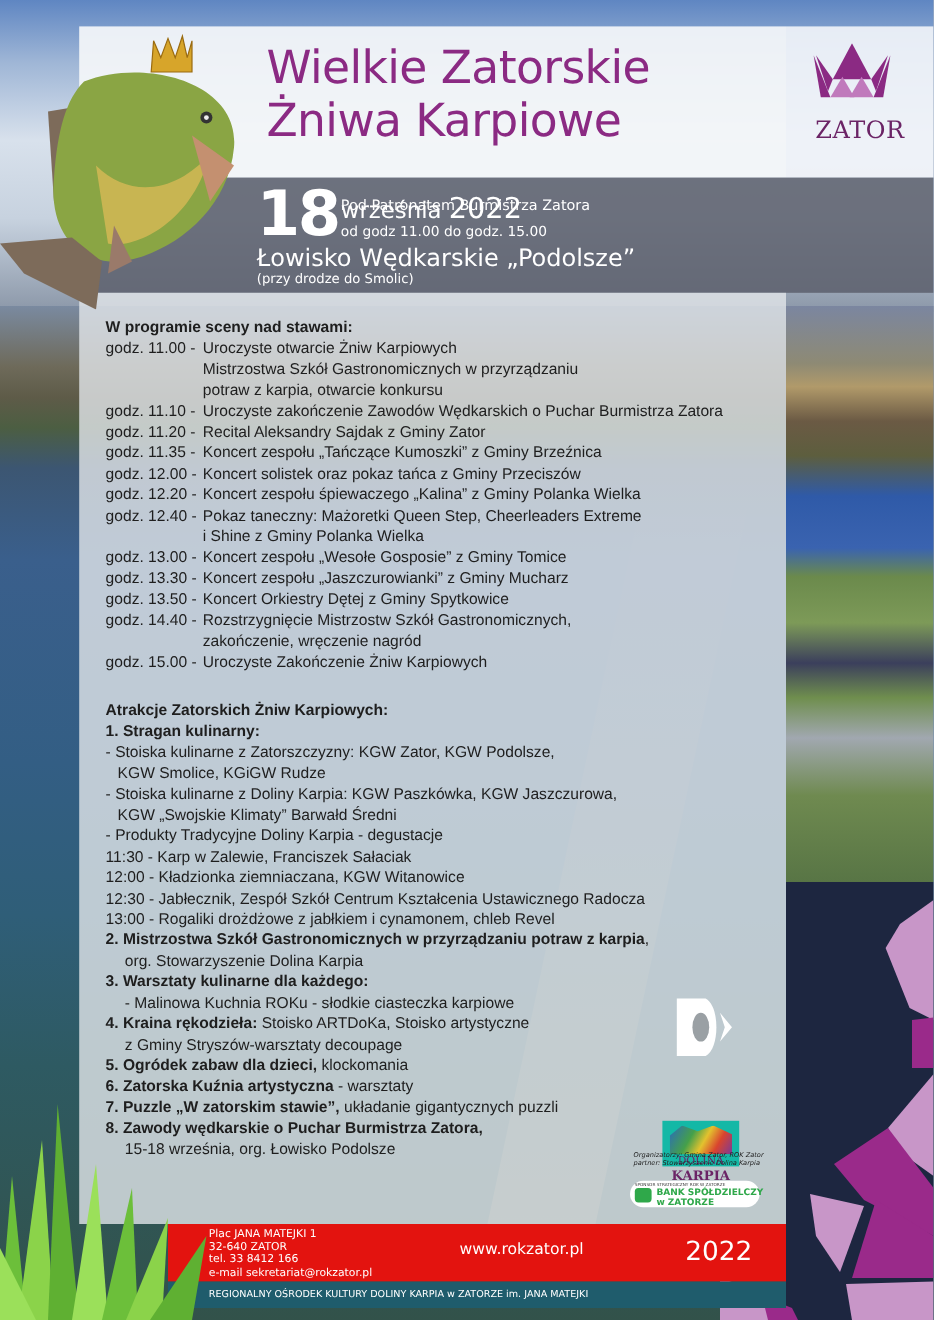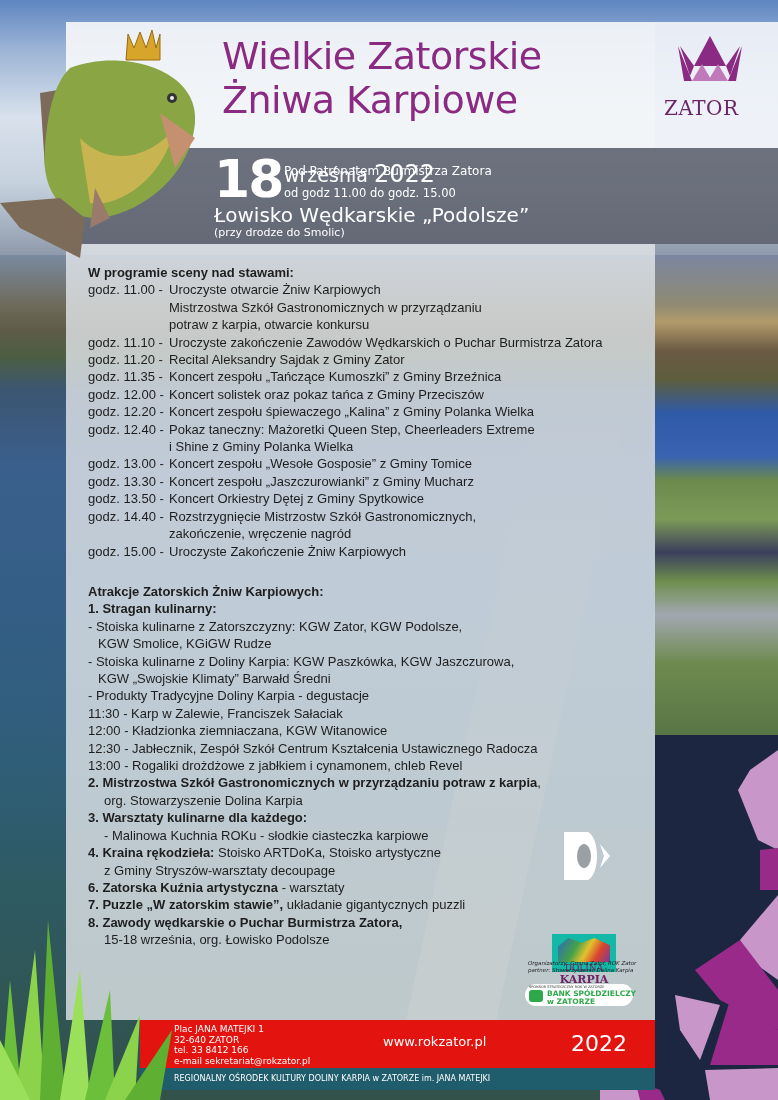--- a/index.html
+++ b/index.html
@@ -11,21 +11,21 @@
   .dark-water{position:absolute;left:655px;top:735px;width:123px;height:365px;background:#1d2640;}
   .mosaic{position:absolute;left:600px;top:730px;width:178px;height:370px;}
   .road{position:absolute;left:470px;top:420px;width:90px;height:600px;background:linear-gradient(180deg,rgba(150,140,110,.0),rgba(160,150,120,.35));transform:skewX(-12deg);}
   .panel-title{position:absolute;left:66px;top:22px;width:589px;height:126px;background:rgba(244,246,249,.93);}
   .panel-date{position:absolute;left:66px;top:148px;width:712px;height:96px;background:rgba(92,96,108,.86);}
   .panel-main{position:absolute;left:66px;top:244px;width:589px;height:776px;background:rgba(226,230,234,.80);}
   .panel-right-top{position:absolute;left:655px;top:22px;width:123px;height:126px;background:rgba(240,243,248,.92);}
   .title{position:absolute;left:222px;top:34px;color:#8b2a83;font-family:"DejaVu Sans",sans-serif;font-size:38px;line-height:44px;letter-spacing:-0.5px;font-weight:normal;}
   .title div{white-space:nowrap;}
   .logo{position:absolute;left:670px;top:36px;width:80px;}
-  .logo-text{position:absolute;left:664px;top:96px;width:90px;text-align:left;color:#6b2466;font-family:"DejaVu Serif",serif;font-size:20px;letter-spacing:0.5px;}
+  .logo-text{position:absolute;left:664px;top:96px;width:90px;text-align:right;color:#6b2466;font-family:"DejaVu Serif",serif;font-size:20px;letter-spacing:0.5px;}
   .fish{position:absolute;left:0;top:28px;width:210px;height:230px;}
   .patron{position:absolute;left:284px;top:164px;color:#fff;font-size:12px;white-space:nowrap;}
   .day{position:absolute;left:214px;top:150px;color:#fff;font-size:52px;line-height:58px;font-weight:bold;letter-spacing:-2px;}
   .month{position:absolute;left:284px;top:160px;color:#fff;font-size:19px;white-space:nowrap;}
   .month b{font-size:24px;font-weight:normal;}
   .hours{position:absolute;left:284px;top:186px;color:#fff;font-size:11.5px;white-space:nowrap;}
   .venue{position:absolute;left:214px;top:203px;color:#fff;font-size:20px;white-space:nowrap;}
   .venue-sub{position:absolute;left:214px;top:226px;color:#fff;font-size:11px;white-space:nowrap;}
   .program{position:absolute;left:88px;top:264px;width:560px;color:#1e1e1e;font-family:"Liberation Sans",sans-serif;font-size:13px;line-height:17.4px;}
   .program .h{font-weight:bold;}
@@ -190,20 +190,21 @@
   <div>11:30 - Karp w Zalewie, Franciszek Sałaciak</div>
   <div>12:00 - Kładzionka ziemniaczana, KGW Witanowice</div>
   <div>12:30 - Jabłecznik, Zespół Szkół Centrum Kształcenia Ustawicznego Radocza</div>
   <div>13:00 - Rogaliki drożdżowe z jabłkiem i cynamonem, chleb Revel</div>
   <div><b>2. Mistrzostwa Szkół Gastronomicznych w przyrządzaniu potraw z karpia</b><span>,</span></div>
   <div class="ind2">org. Stowarzyszenie Dolina Karpia</div>
   <div style="font-weight:bold">3. Warsztaty kulinarne dla każdego:</div>
   <div class="ind2">- Malinowa Kuchnia ROKu - słodkie ciasteczka karpiowe</div>
   <div><b>4. Kraina rękodzieła:</b><span> Stoisko ARTDoKa, Stoisko artystyczne</span></div>
   <div class="ind2">z Gminy Stryszów-warsztaty decoupage</div>
+  <div><b>5.  Ogródek zabaw dla dzieci,</b><span> klockomania</span></div>
   <div><b>6.  Zatorska Kuźnia artystyczna</b><span> - warsztaty</span></div>
   <div><b>7.  Puzzle „W zatorskim stawie”,</b><span> układanie gigantycznych puzzli</span></div>
   <div><b>8.  Zawody wędkarskie o Puchar Burmistrza Zatora,</b></div>
   <div class="ind2">15-18 września, org. Łowisko Podolsze</div>
 </div>
 
 <svg class="rok-logo" viewBox="0 0 52 56">
   <path d="M4,4 L28,4 C40,10 40,46 28,52 L4,52 Z" fill="#fff"></path>
   <ellipse cx="24" cy="28" rx="7" ry="12" fill="#9aa0a4"></ellipse>
   <polygon points="40,16 50,28 40,40 44,28" fill="#fff"></polygon>

